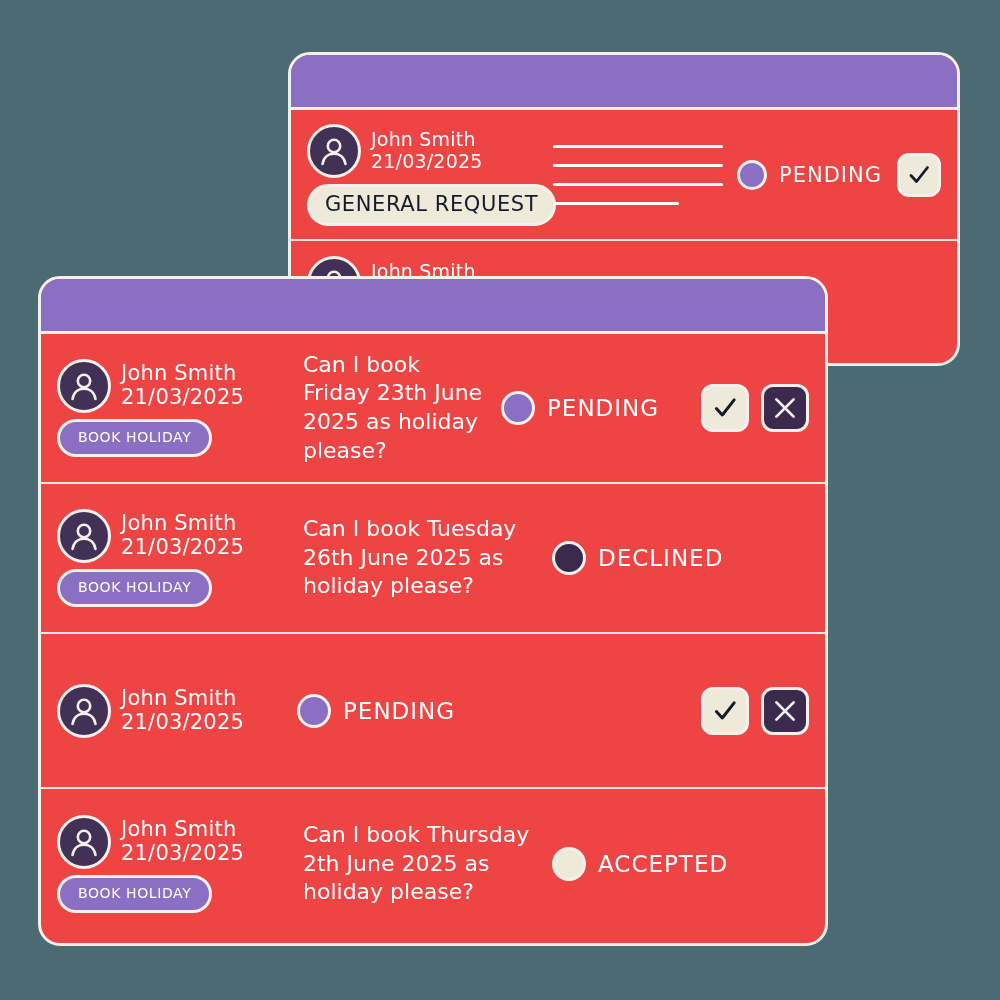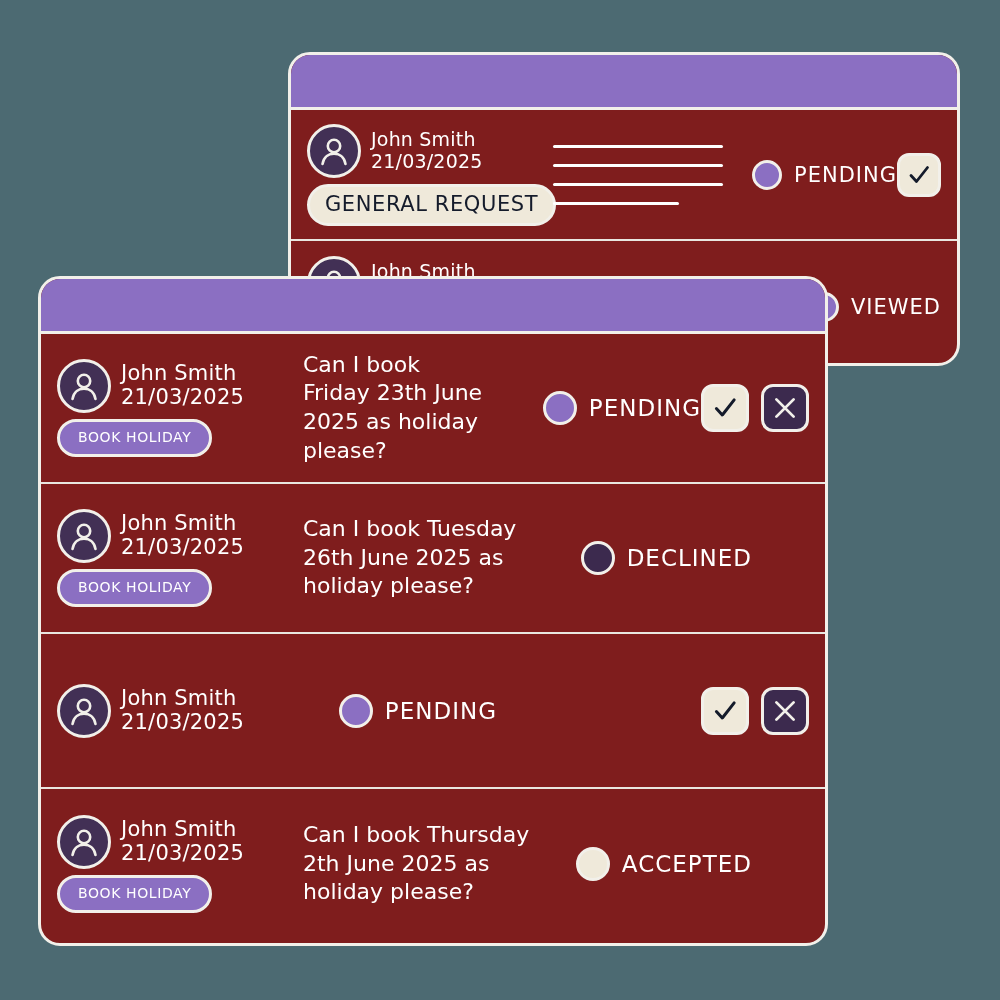--- a/index.html
+++ b/index.html
@@ -8,21 +8,21 @@
     background:#4c6a72;
     font-family:"DejaVu Sans", sans-serif;
     overflow:hidden;
     position:relative;
   }
   .stage{position:absolute;inset:0;}
 
   
   .card{
     position:absolute;
-    background:#7f1d1d;
+    background:#ef4444;
     border:3px solid #f2f0ea;
     border-radius:22px;
     box-sizing:border-box;
     overflow:hidden;
   }
   .card-header{
     height:52px;
     background:#8b6fc2;
     border-bottom:3px solid #f2f0ea;
   }
@@ -128,21 +128,20 @@
     border-radius:2px;
   }
   .lines i.short{width:74%;}
 
   
   .status{
     flex:0 0 200px;
     display:flex;
     align-items:center;
     gap:12px;
-    justify-content:flex-end;
   }
   .card-back .status{flex:0 0 160px;}
   .dot{
     width:34px;height:34px;flex:0 0 34px;
     border-radius:50%;
     border:3px solid #f2f0ea;
     box-sizing:border-box;
   }
   .card-back .dot{width:30px;height:30px;flex:0 0 30px;}
   .status-label{
@@ -238,24 +237,20 @@
         <span class="pill cream">GENERAL REQUEST</span>
       </div>
 
       <div class="lines">
         <i></i>
         <i></i>
         <i></i>
         <i class="short"></i>
       </div>
 
-      <div class="status">
-        <span class="dot" style="background:#8b6fc2"></span>
-        <span class="status-label">VIEWED</span>
-      </div>
 
       <div class="actions"></div>
     </div>
   </div>
 
   <div class="card card-front">
     <div class="card-header"></div>
 
     <div class="row">
       <div class="person">

